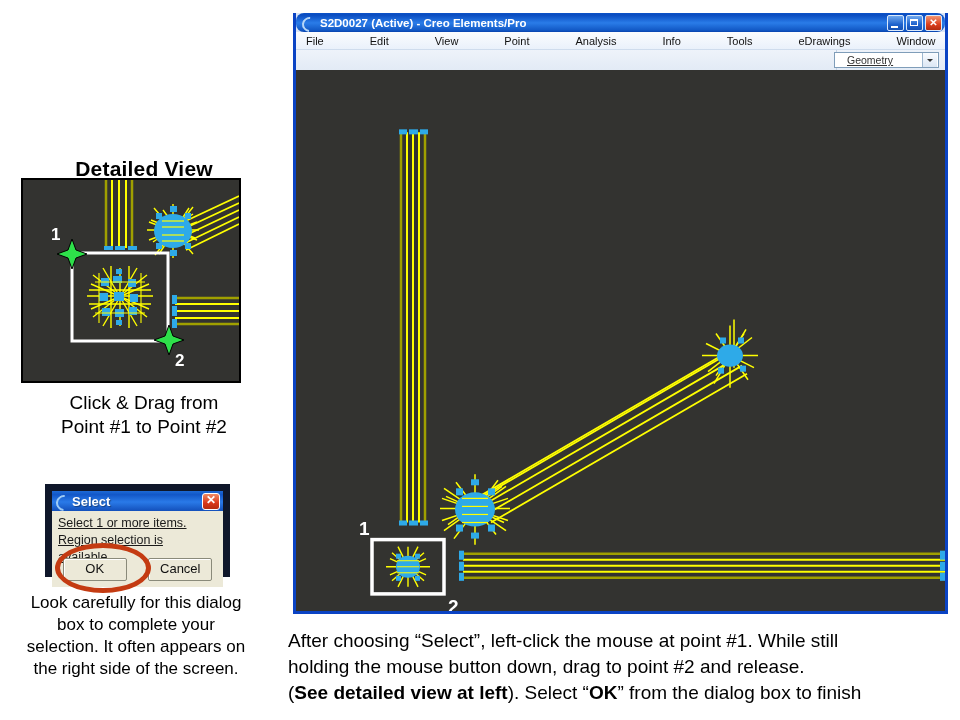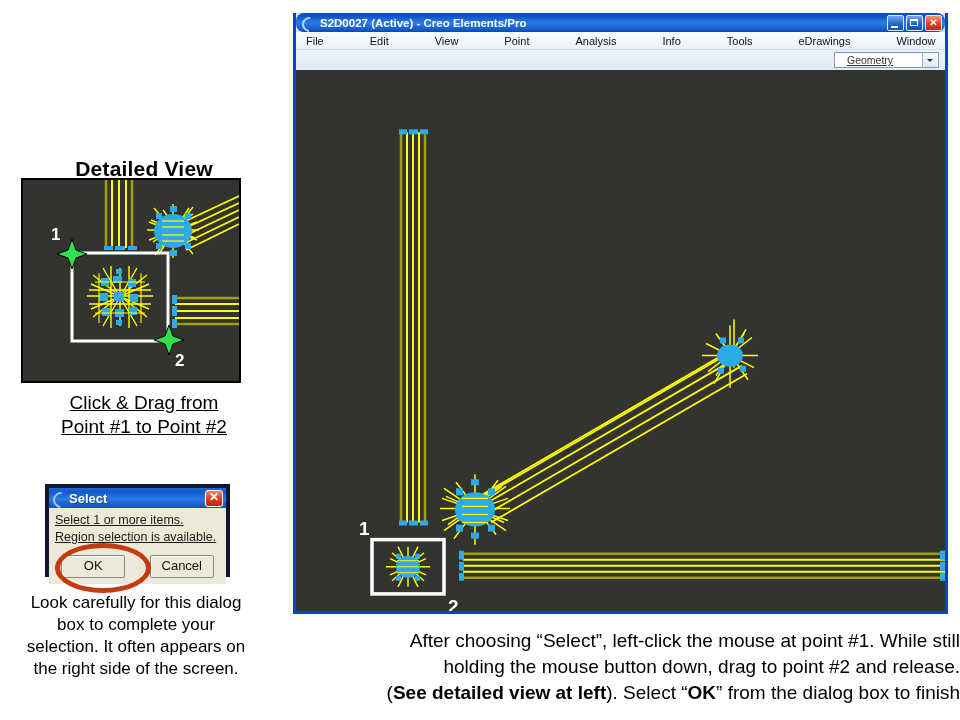--- a/index.html
+++ b/index.html
@@ -44,29 +44,28 @@
   }
 
   #detail-caption {
     position: absolute;
     left: 0; top: 391px;
     width: 288px;
     text-align: center;
     font-size: 19px;
     color: #000;
     line-height: 24px;
-    text-decoration: underline;
   }
 
   
   #select-dialog {
     position: absolute;
     left: 45px; top: 484px;
     width: 185px; height: 93px;
-    border: 4px solid #0f172a;
+    border: 7px solid #0f172a;
     box-sizing: border-box;
     background: #ece9d8;
   }
   #select-dialog-titlebar {
     height: 20px;
     background: linear-gradient(to bottom, #1d6ad6 0%, #1257c8 18%, #2a7ae8 55%, #1350bb 100%);
     display: flex;
     align-items: center;
     padding-left: 4px;
     position: relative;
@@ -280,21 +279,21 @@
   }
 
   
   .vp-svg { display:block; width:100%; height:100%; }
 
   
   #main-caption {
     position: absolute;
     left: 288px; top: 628px;
     width: 672px;
-    text-align: right;
+    text-align: left;
     font-size: 19px;
     color: #000;
     line-height: 26px;
   }
   #main-caption b { font-weight: bold; }
 </style>
 </head>
 <body>
 
 <div id="left-column">

